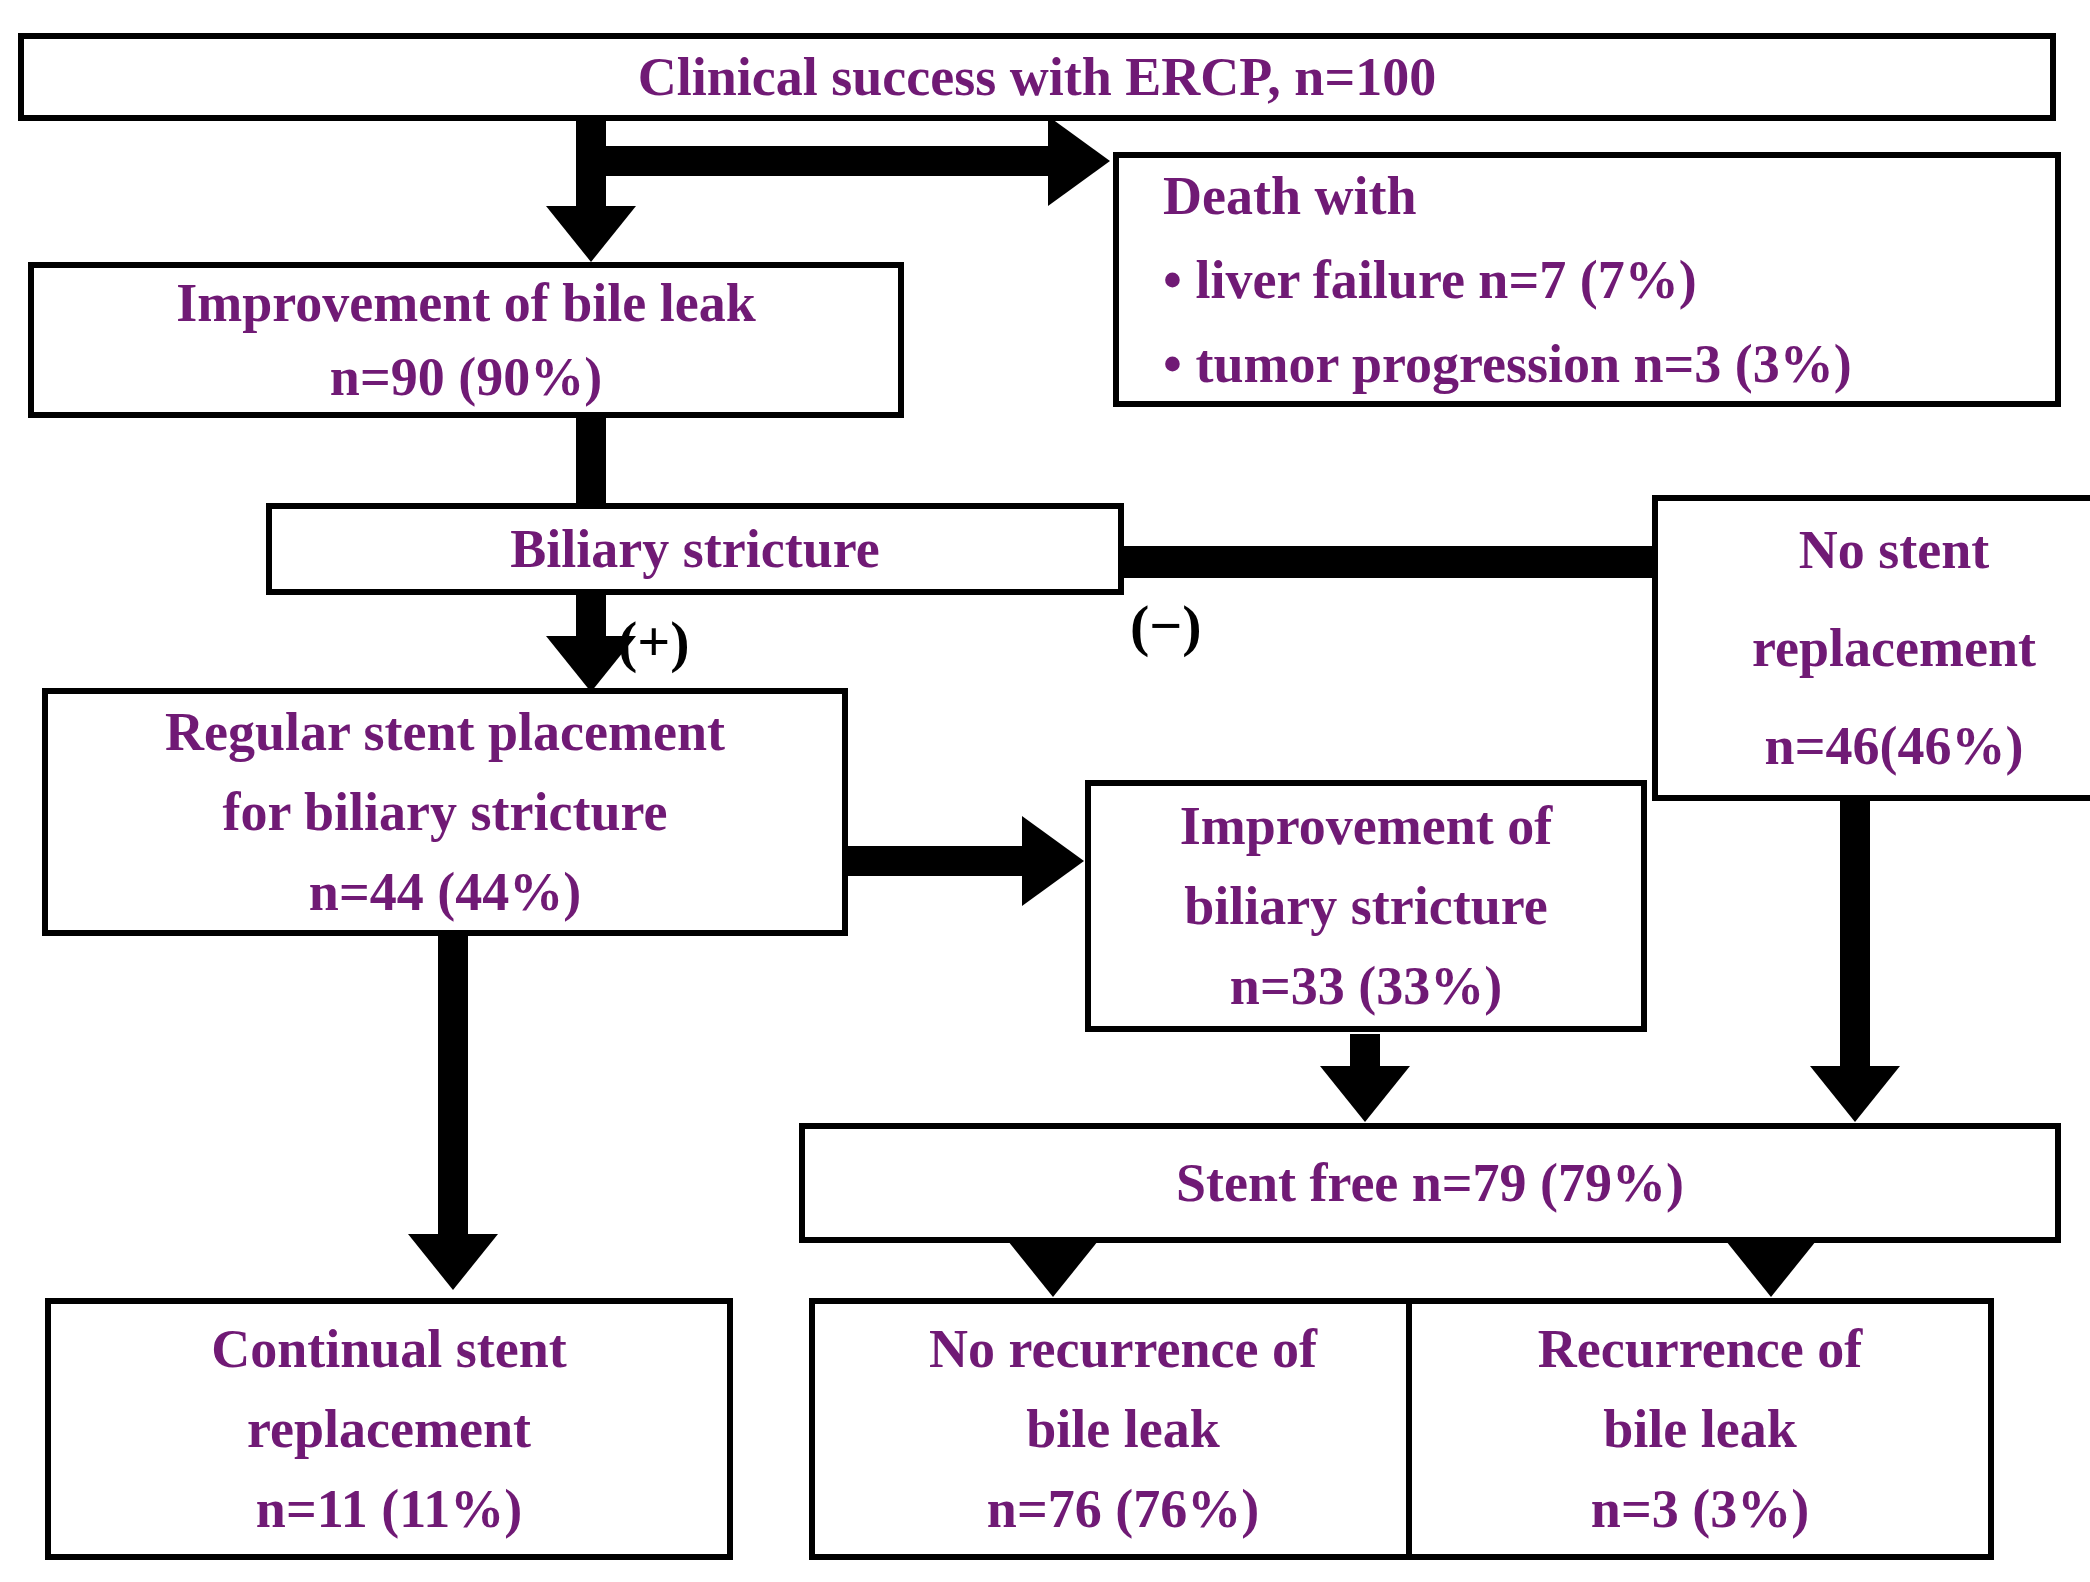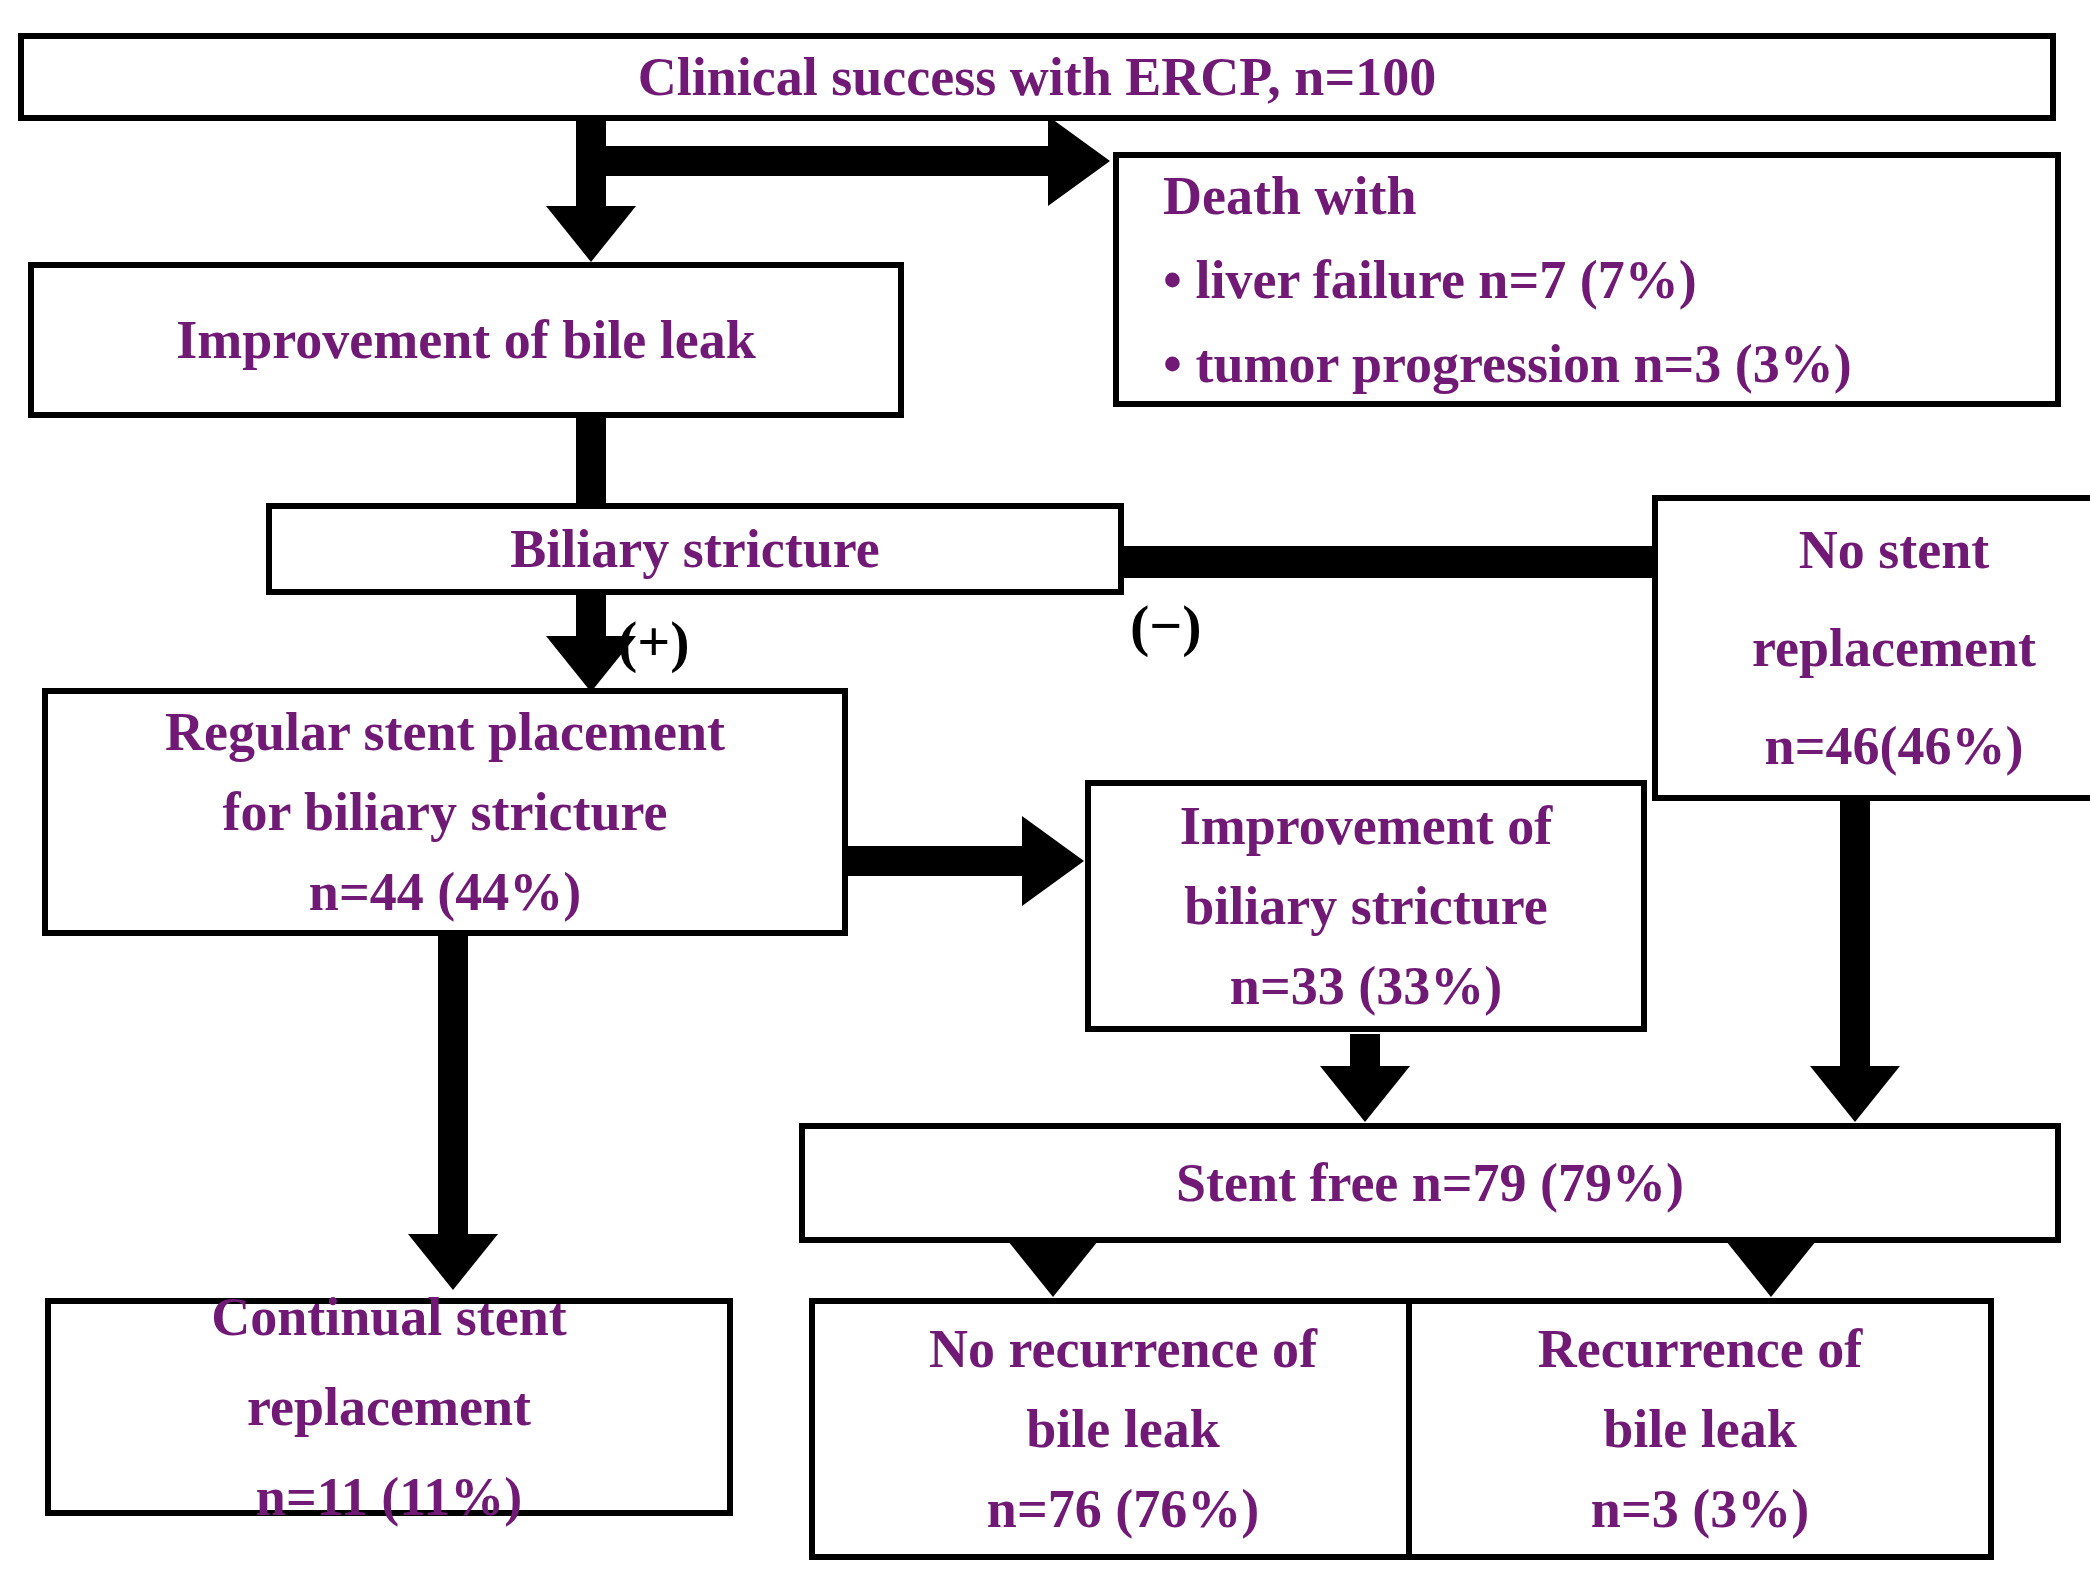--- a/index.html
+++ b/index.html
@@ -89,20 +89,21 @@
   </div>
 
   <div class="node left-align" style="left:1113px;top:152px;width:948px;height:255px;">
     <span class="ln">Death with</span>
     <span class="ln">• liver failure n=7 (7%)</span>
     <span class="ln">• tumor progression n=3 (3%)</span>
   </div>
 
   <div class="node lh72" style="left:28px;top:262px;width:876px;height:156px;">
     <span class="ln">Improvement of bile leak</span>
+    <span class="ln">n=90 (90%)</span>
   </div>
 
   <div class="node" style="left:266px;top:503px;width:858px;height:92px;">
     <span class="ln">Biliary stricture</span>
   </div>
 
   <div class="node lh96" style="left:1652px;top:495px;width:484px;height:306px;">
     <span class="ln">No stent</span>
     <span class="ln">replacement</span>
     <span class="ln">n=46(46%)</span>
@@ -117,21 +118,21 @@
   <div class="node" style="left:1085px;top:780px;width:562px;height:252px;">
     <span class="ln">Improvement of</span>
     <span class="ln">biliary stricture</span>
     <span class="ln">n=33 (33%)</span>
   </div>
 
   <div class="node" style="left:799px;top:1123px;width:1262px;height:120px;">
     <span class="ln">Stent free n=79 (79%)</span>
   </div>
 
-  <div class="node" style="left:45px;top:1298px;width:688px;height:218px;gap:10px;">
+  <div class="node" style="left:45px;top:1298px;width:688px;height:262px;">
     <span class="ln">Continual stent</span>
     <span class="ln">replacement</span>
     <span class="ln">n=11 (11%)</span>
   </div>
 
   <div class="node" style="left:798px;top:1298px;width:628px;height:262px;margin-left:11px;">
     <span class="ln">No recurrence of</span>
     <span class="ln">bile leak</span>
     <span class="ln">n=76 (76%)</span>
   </div>

